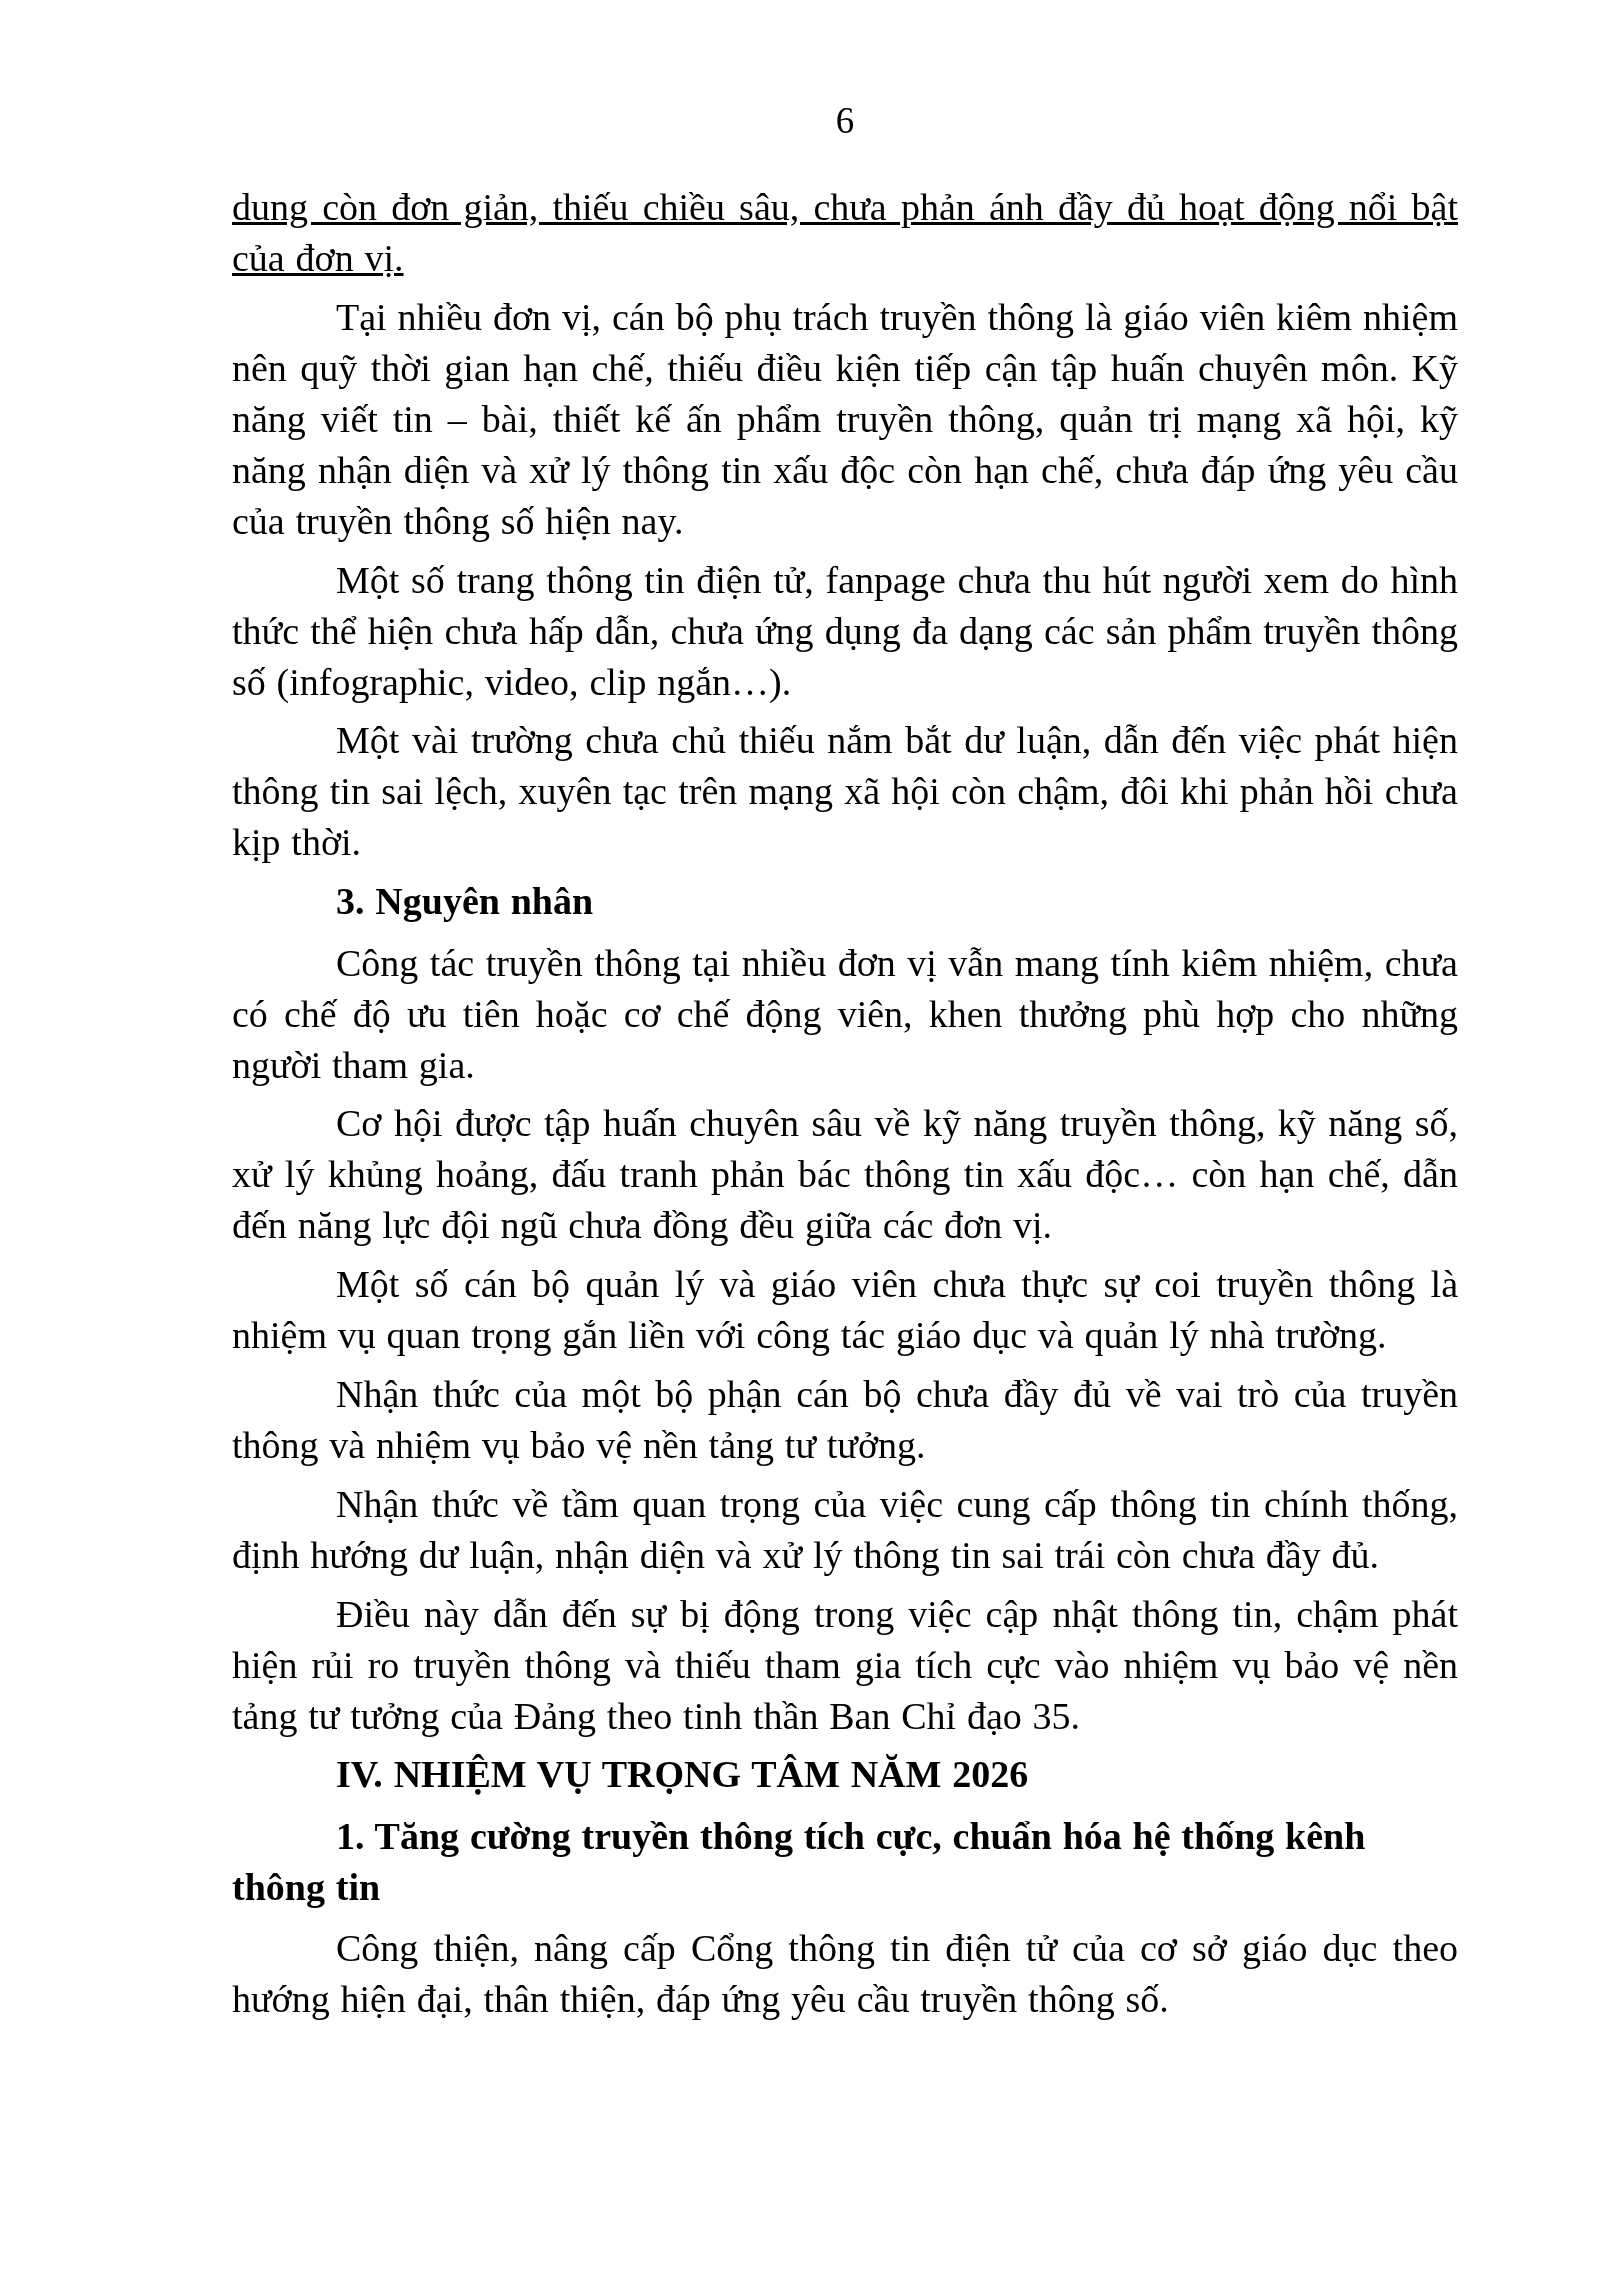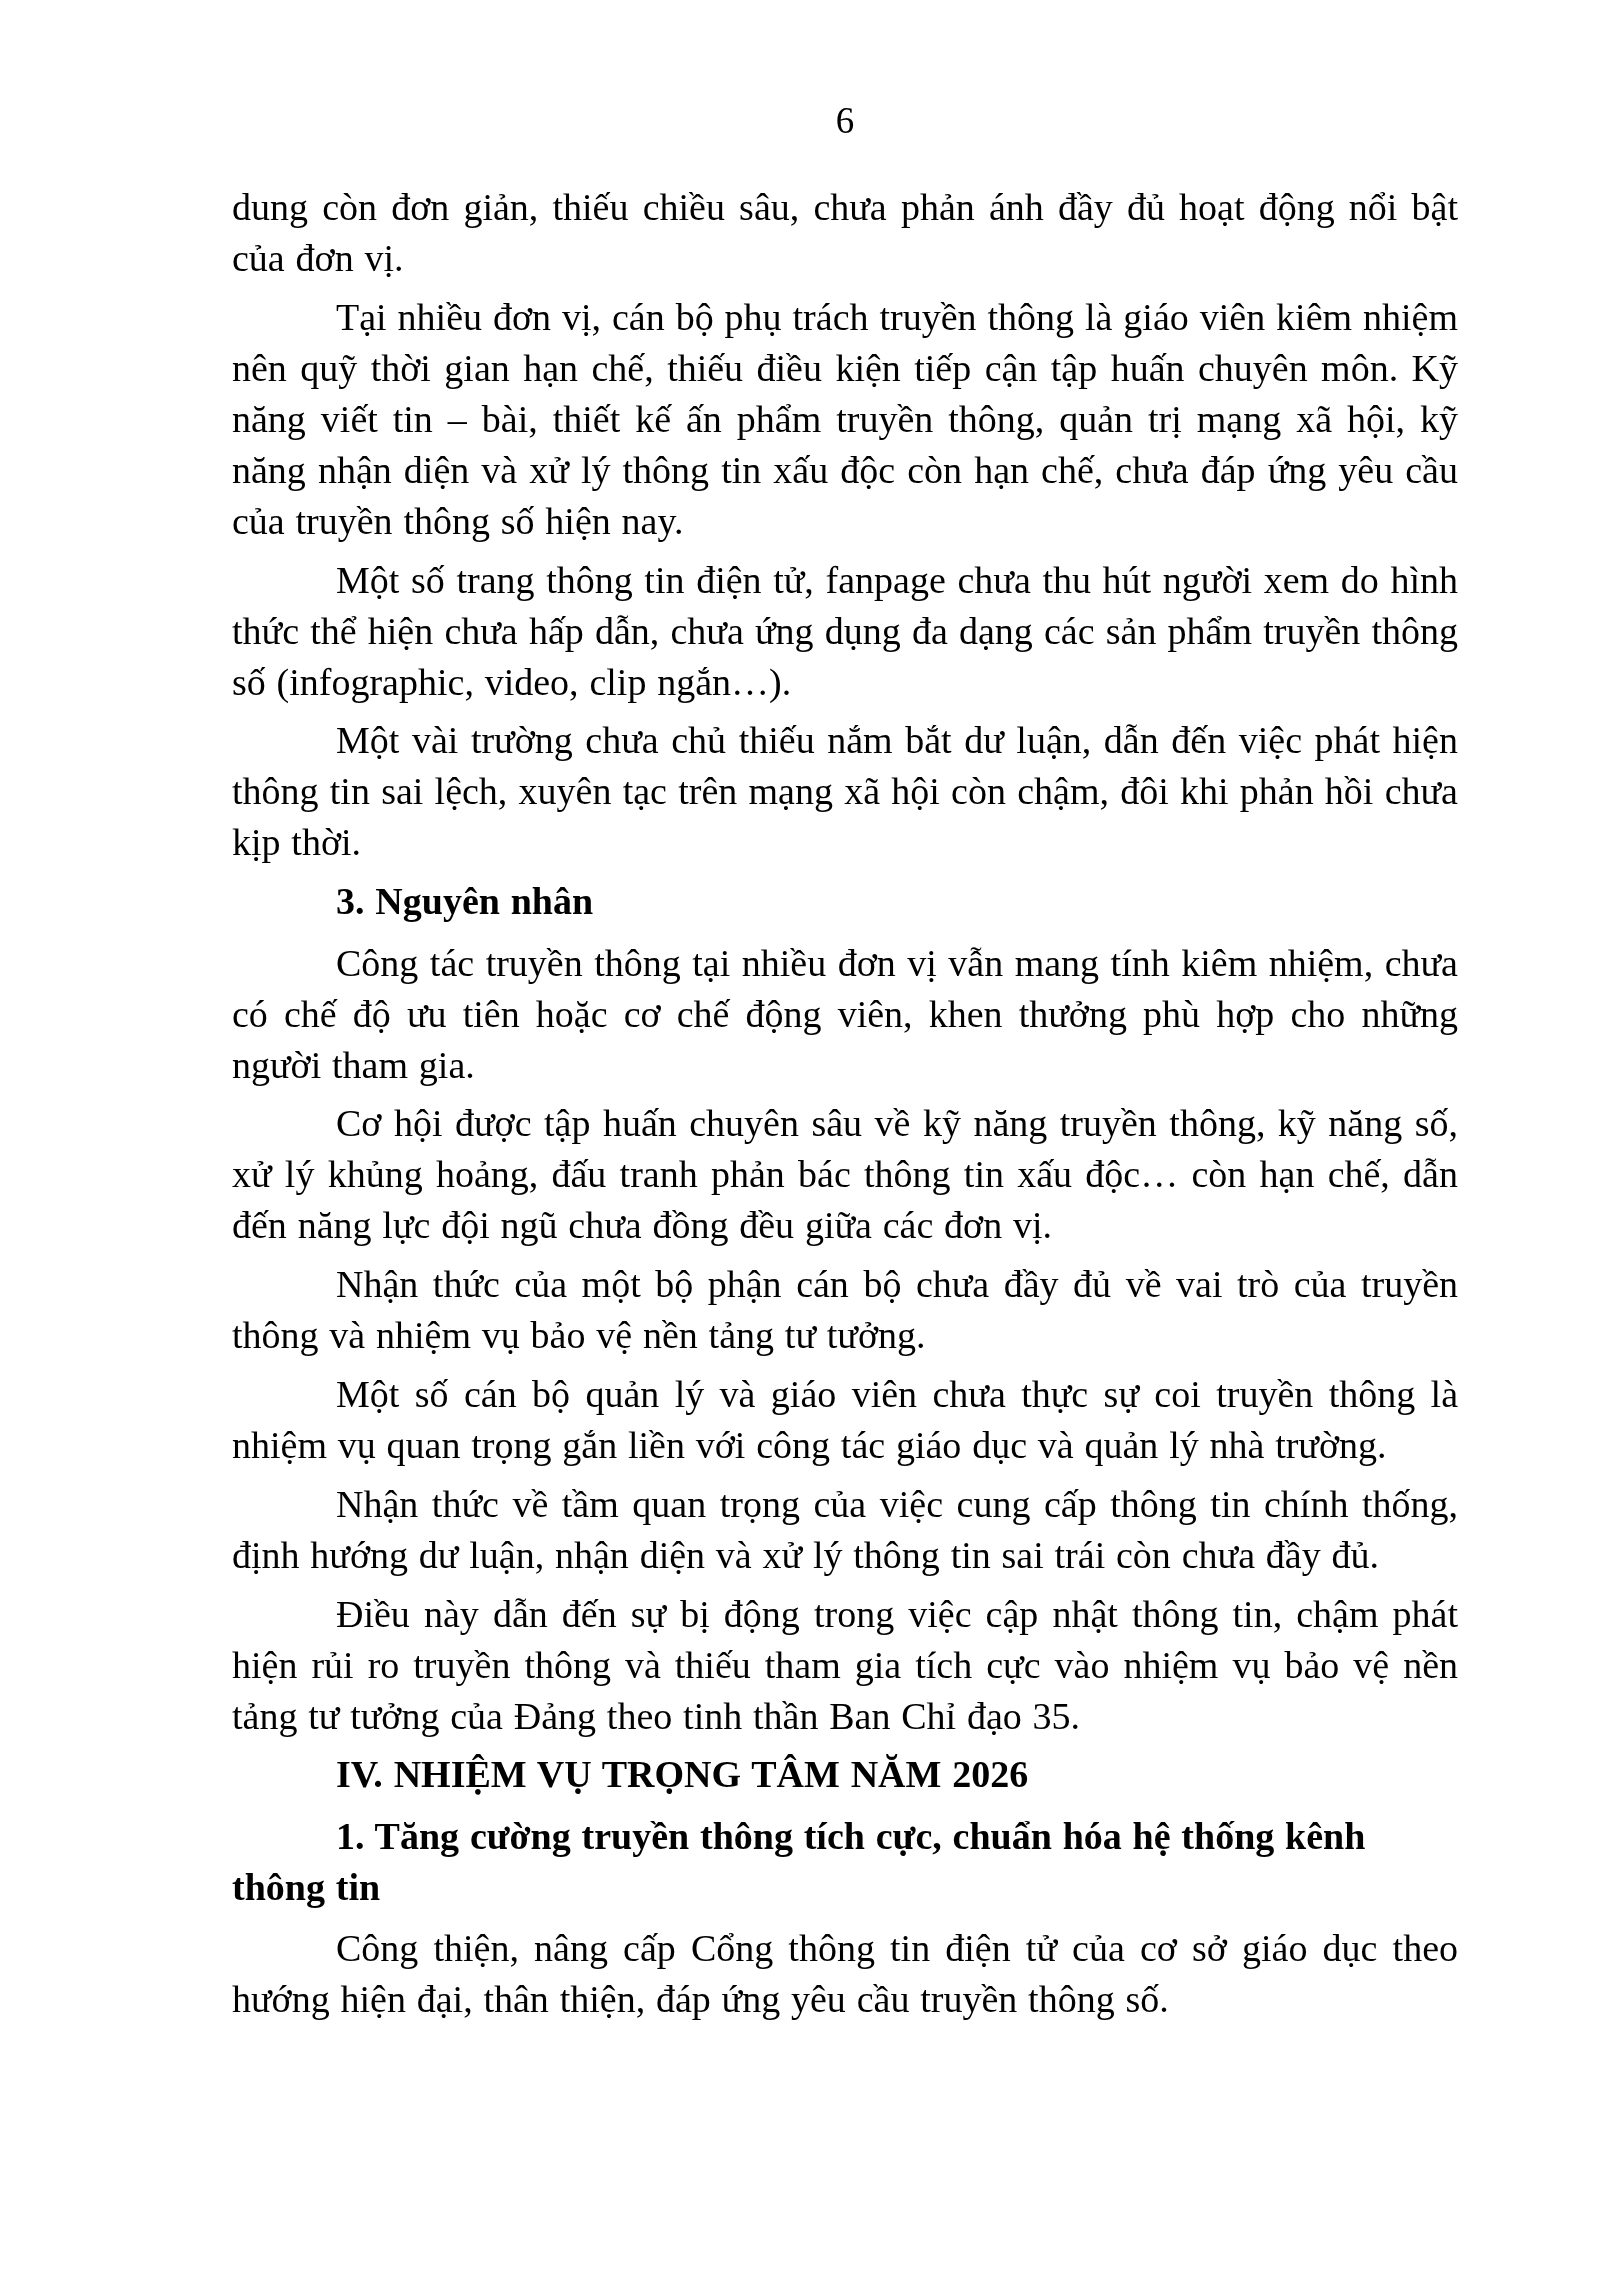--- a/index.html
+++ b/index.html
@@ -27,20 +27,21 @@
   .content p {
     font-size: 38px;
     line-height: 51px;
     text-align: justify;
     text-indent: 104px;
     margin: 0 0 7.8px 0;
     word-spacing: 1.3px;
   }
   .content p.continuation {
     text-indent: 0;
+    text-decoration: underline;
   }
   .content p.heading {
     font-weight: bold;
     text-align: left;
     margin-top: 6.5px;
     margin-bottom: 10.4px;
     font-family: Liberation Serif, serif;
   }
 </style>
 </head>
@@ -49,22 +50,22 @@
 <div class="page">
   <div class="page-number">6</div>
   <div class="content" id="content">
       <p class="continuation">dung còn đơn giản, thiếu chiều sâu, chưa phản ánh đầy đủ hoạt động nổi bật của đơn vị.</p>
       <p class="body">Tại nhiều đơn vị, cán bộ phụ trách truyền thông là giáo viên kiêm nhiệm nên quỹ thời gian hạn chế, thiếu điều kiện tiếp cận tập huấn chuyên môn. Kỹ năng viết tin – bài, thiết kế ấn phẩm truyền thông, quản trị mạng xã hội, kỹ năng nhận diện và xử lý thông tin xấu độc còn hạn chế, chưa đáp ứng yêu cầu của truyền thông số hiện nay.</p>
       <p class="body">Một số trang thông tin điện tử, fanpage chưa thu hút người xem do hình thức thể hiện chưa hấp dẫn, chưa ứng dụng đa dạng các sản phẩm truyền thông số (infographic, video, clip ngắn…).</p>
       <p class="body">Một vài trường chưa chủ thiếu nắm bắt dư luận, dẫn đến việc phát hiện thông tin sai lệch, xuyên tạc trên mạng xã hội còn chậm, đôi khi phản hồi chưa kịp thời.</p>
       <p class="heading">3. Nguyên nhân</p>
       <p class="body">Công tác truyền thông tại nhiều đơn vị vẫn mang tính kiêm nhiệm, chưa có chế độ ưu tiên hoặc cơ chế động viên, khen thưởng phù hợp cho những người tham gia.</p>
       <p class="body">Cơ hội được tập huấn chuyên sâu về kỹ năng truyền thông, kỹ năng số, xử lý khủng hoảng, đấu tranh phản bác thông tin xấu độc… còn hạn chế, dẫn đến năng lực đội ngũ chưa đồng đều giữa các đơn vị.</p>
+      <p class="body">Một số cán bộ quản lý và giáo viên chưa thực sự coi truyền thông là nhiệm vụ quan trọng gắn liền với công tác giáo dục và quản lý nhà trường.</p>
       <p class="body">Nhận thức của một bộ phận cán bộ chưa đầy đủ về vai trò của truyền thông và nhiệm vụ bảo vệ nền tảng tư tưởng.</p>
-      <p class="body">Một số cán bộ quản lý và giáo viên chưa thực sự coi truyền thông là nhiệm vụ quan trọng gắn liền với công tác giáo dục và quản lý nhà trường.</p>
       <p class="body">Nhận thức về tầm quan trọng của việc cung cấp thông tin chính thống, định hướng dư luận, nhận diện và xử lý thông tin sai trái còn chưa đầy đủ.</p>
       <p class="body">Điều này dẫn đến sự bị động trong việc cập nhật thông tin, chậm phát hiện rủi ro truyền thông và thiếu tham gia tích cực vào nhiệm vụ bảo vệ nền tảng tư tưởng của Đảng theo tinh thần Ban Chỉ đạo 35.</p>
       <p class="heading">IV. NHIỆM VỤ TRỌNG TÂM NĂM 2026</p>
       <p class="heading">1. Tăng cường truyền thông tích cực, chuẩn hóa hệ thống kênh thông tin</p>
       <p class="body">Công thiện, nâng cấp Cổng thông tin điện tử của cơ sở giáo dục theo hướng hiện đại, thân thiện, đáp ứng yêu cầu truyền thông số.</p>
     </div>
 </div>
 
 
 </body></html>

